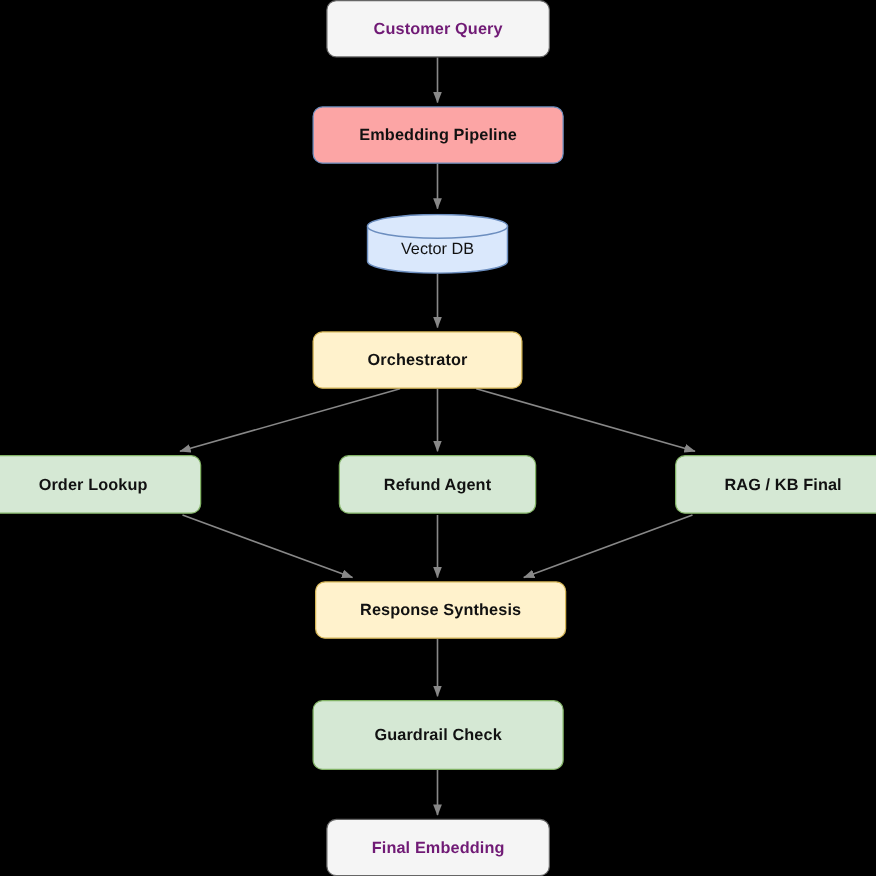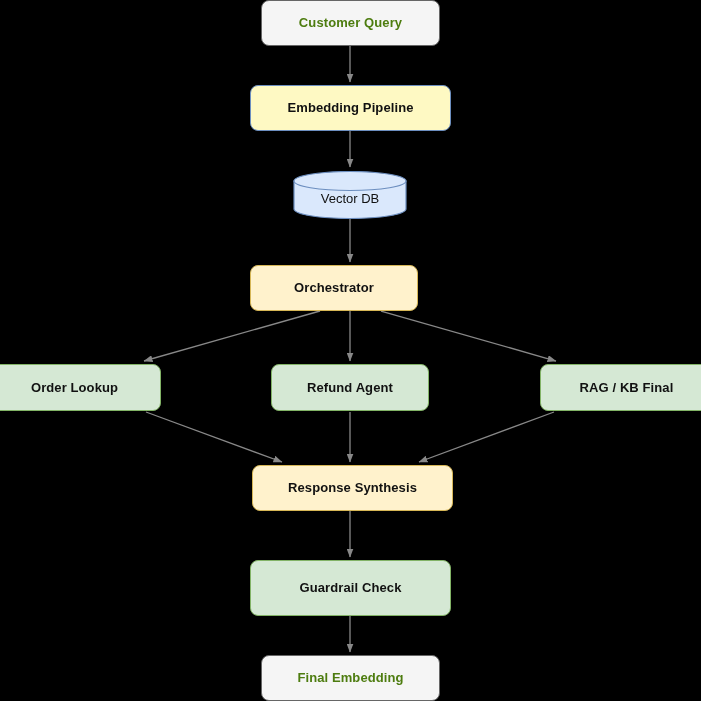--- a/index.html
+++ b/index.html
@@ -38,24 +38,24 @@
     z-index: 2;
   }
   .node-label {
     display: block;
     padding: 0 6px;
   }
   
   .style-plain {
     background: #f5f5f5;
     border: 1px solid #666666;
-    color: #4d7c0f;
+    color: #701a75;
   }
   .style-blue {
-    background: #fef9c3;
+    background: #fca5a5;
     border: 1px solid #6c8ebf;
     color: #111111;
   }
   .style-yellow {
     background: #fff2cc;
     border: 1px solid #d6b656;
     color: #111111;
   }
   .style-green {
     background: #d5e8d4;

